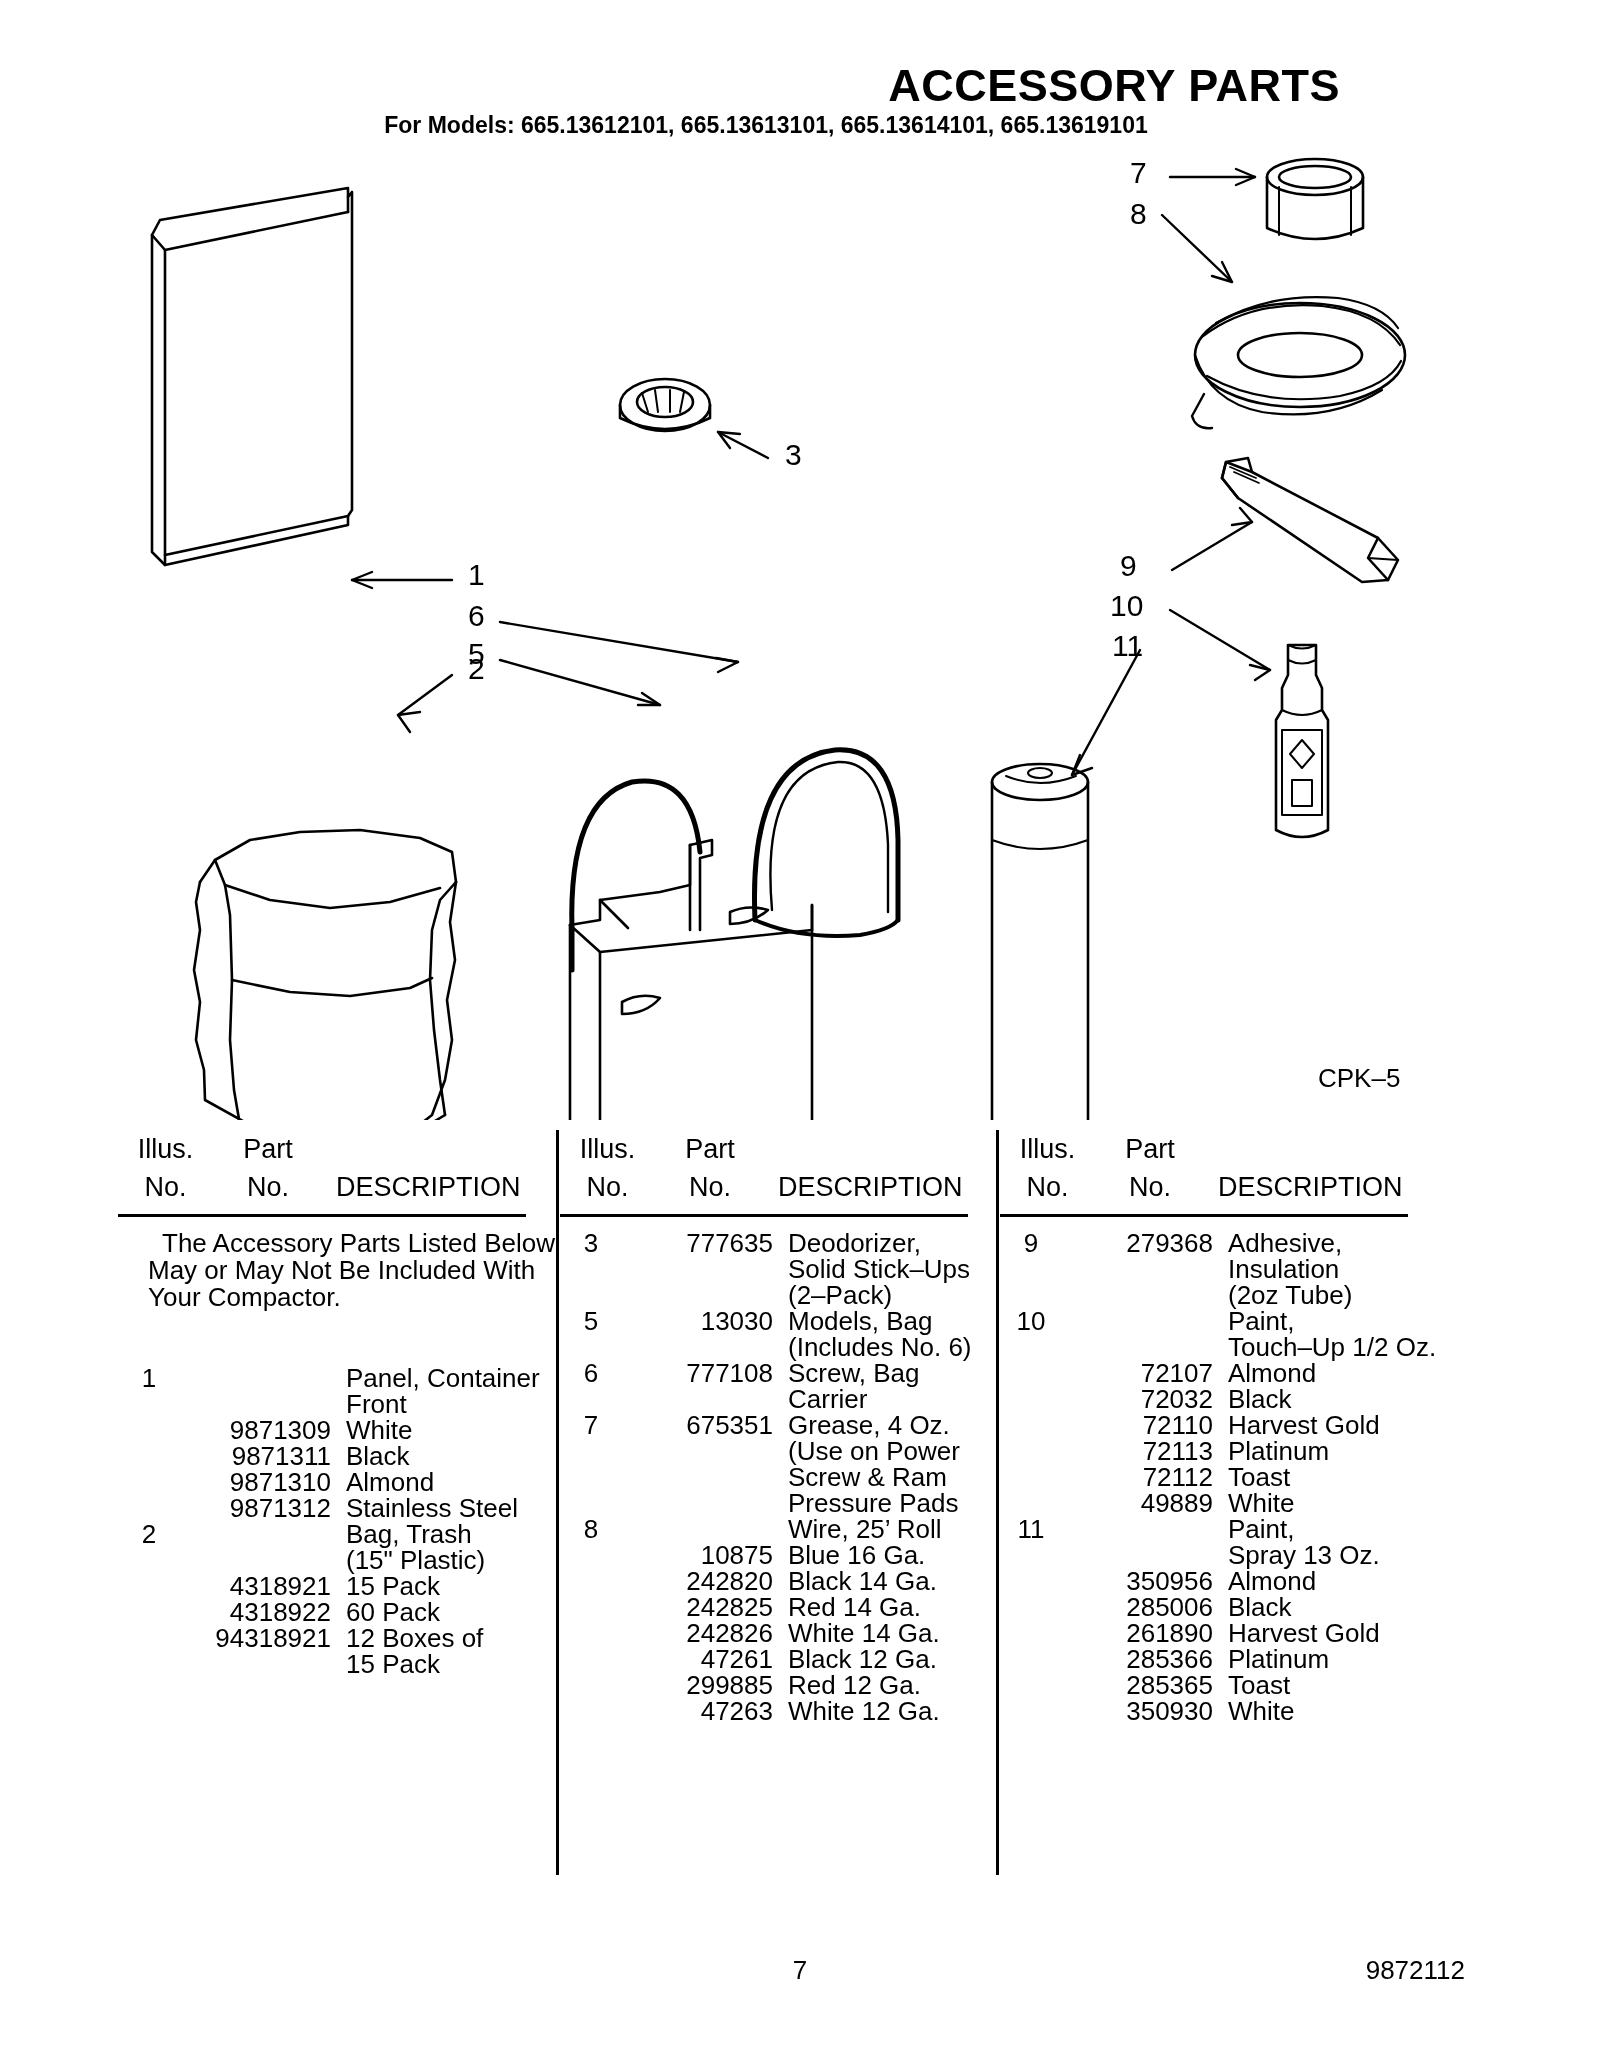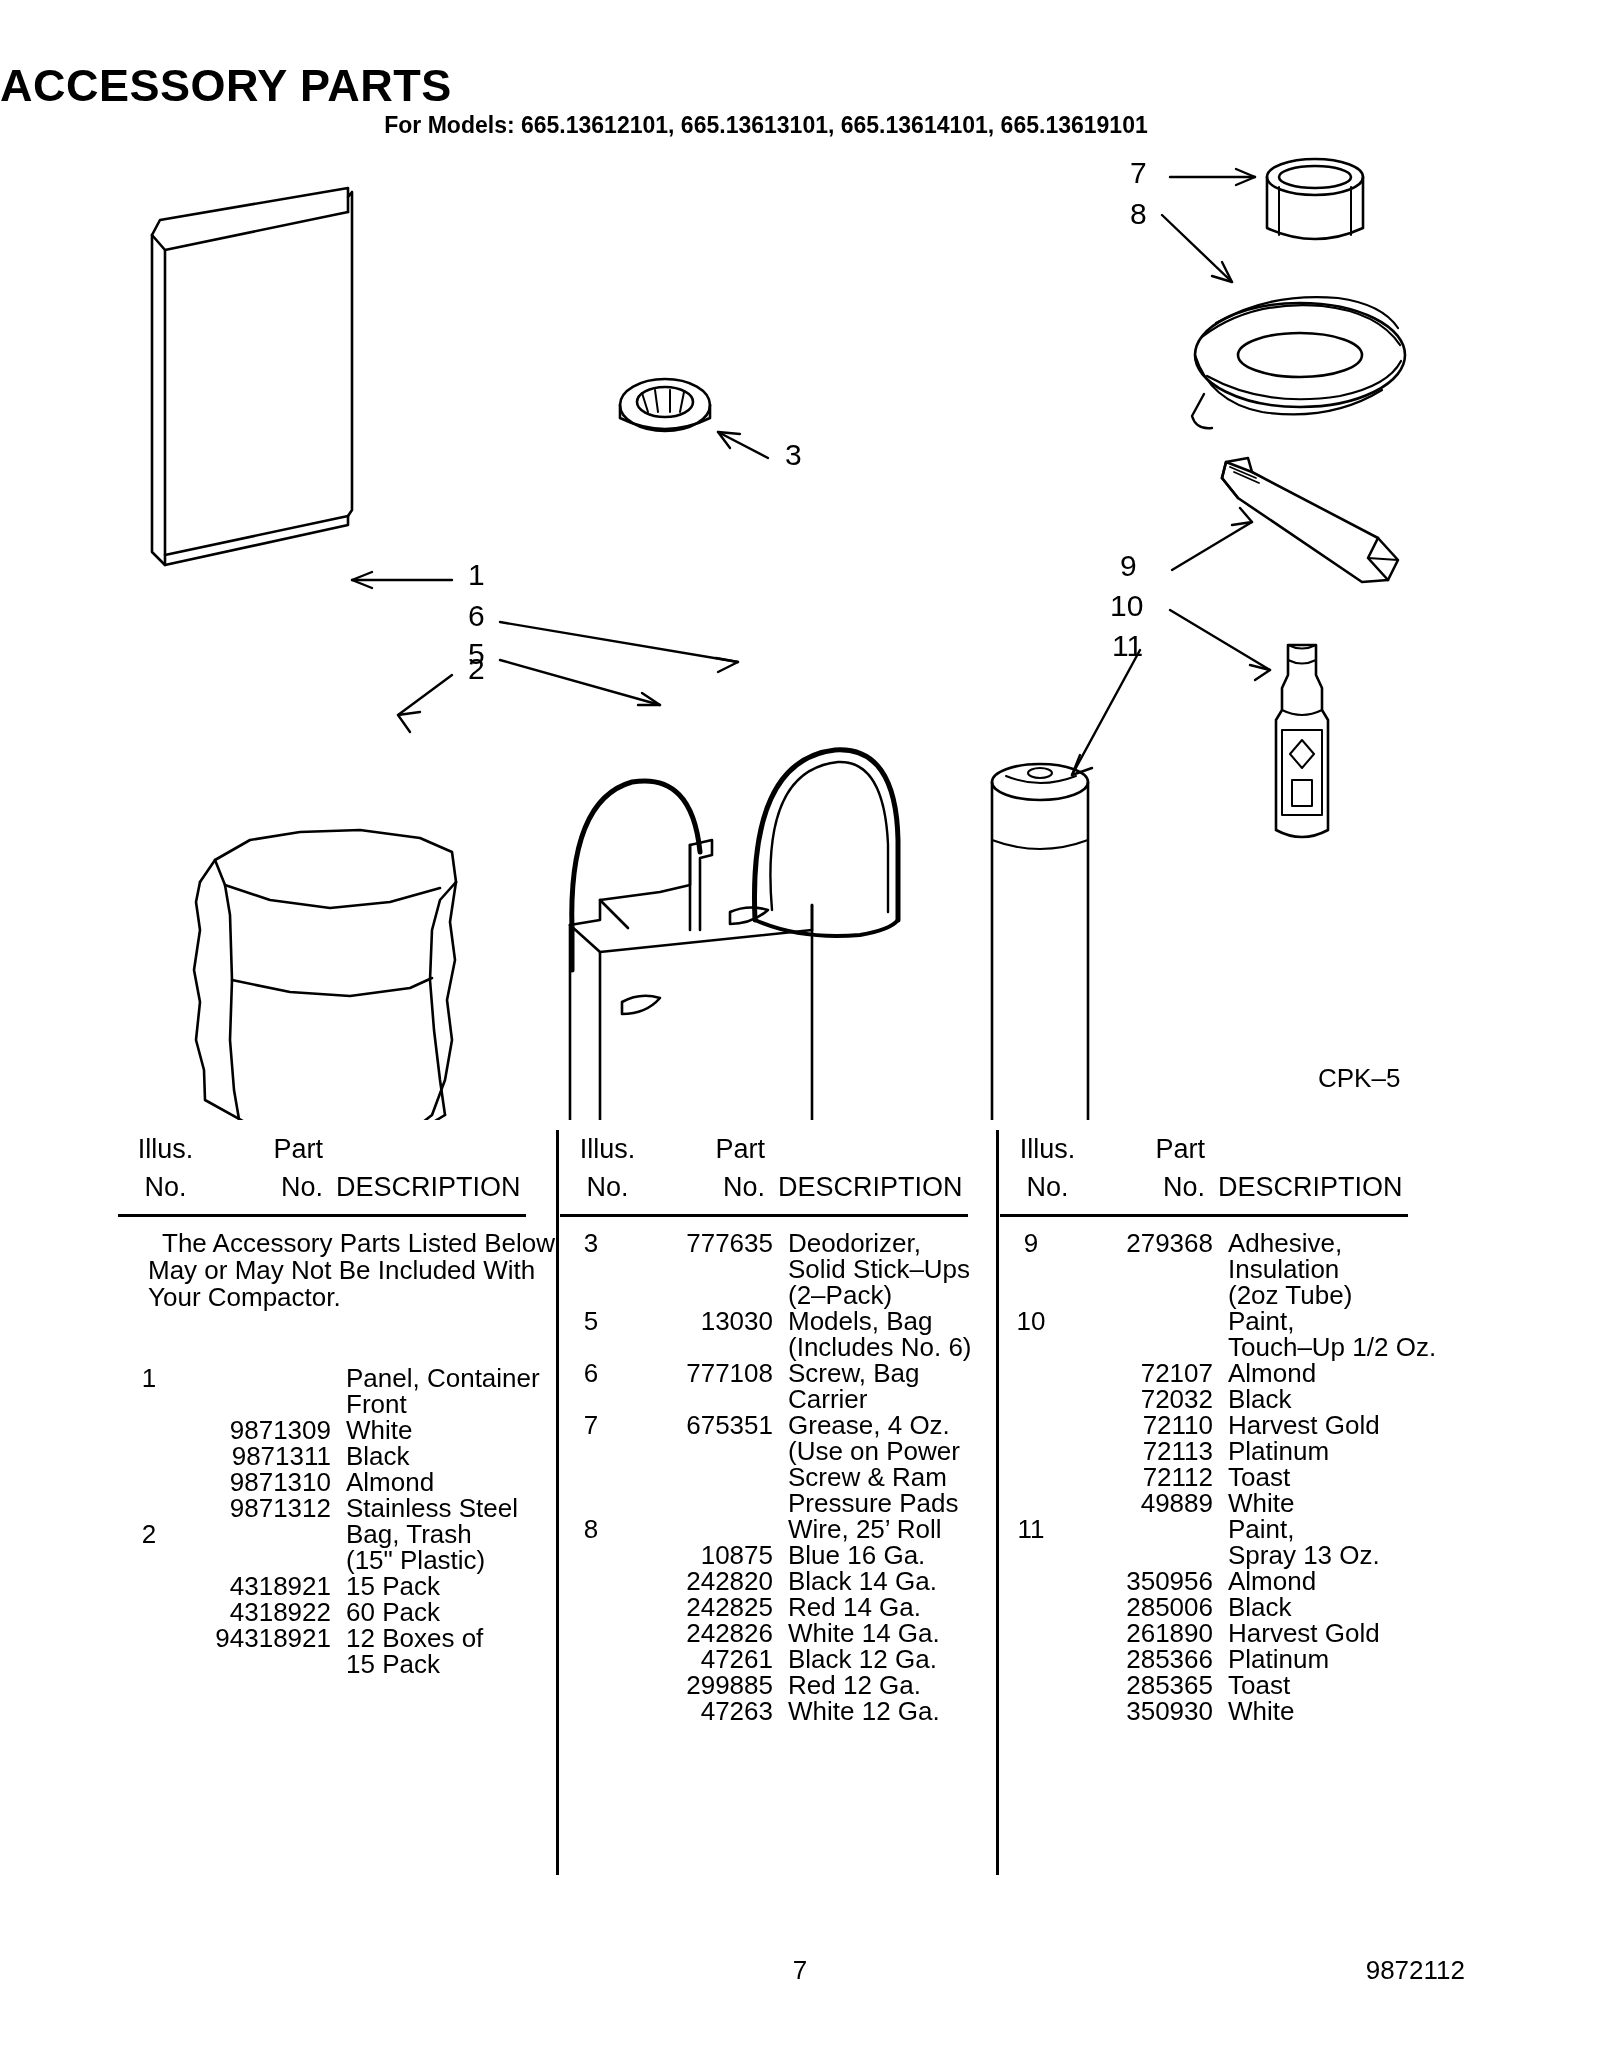--- a/index.html
+++ b/index.html
@@ -20,21 +20,21 @@
     width: 1600px;
     height: 2071px;
   }
 
   
   .title {
     position: absolute;
     top: 60px;
     left: 0;
     width: 1340px;
-    text-align: left;
+    text-align: right;
     font-size: 45px;
     font-weight: bold;
     letter-spacing: 0.5px;
     font-family: "Liberation Sans", sans-serif;
   }
   .subtitle {
     position: absolute;
     top: 112px;
     left: 0;
     width: 1532px;
@@ -107,21 +107,21 @@
     font-size: 27px;
     text-align: center;
     line-height: 38px;
   }
   .hdr .partno {
     position: absolute;
     left: 95px;
     top: 0px;
     width: 110px;
     font-size: 27px;
-    text-align: right;
+    text-align: center;
     line-height: 38px;
   }
   .hdr .descr {
     position: absolute;
     left: 218px;
     top: 38px;
     font-size: 27px;
     line-height: 38px;
   }
   .hdr .hline {

